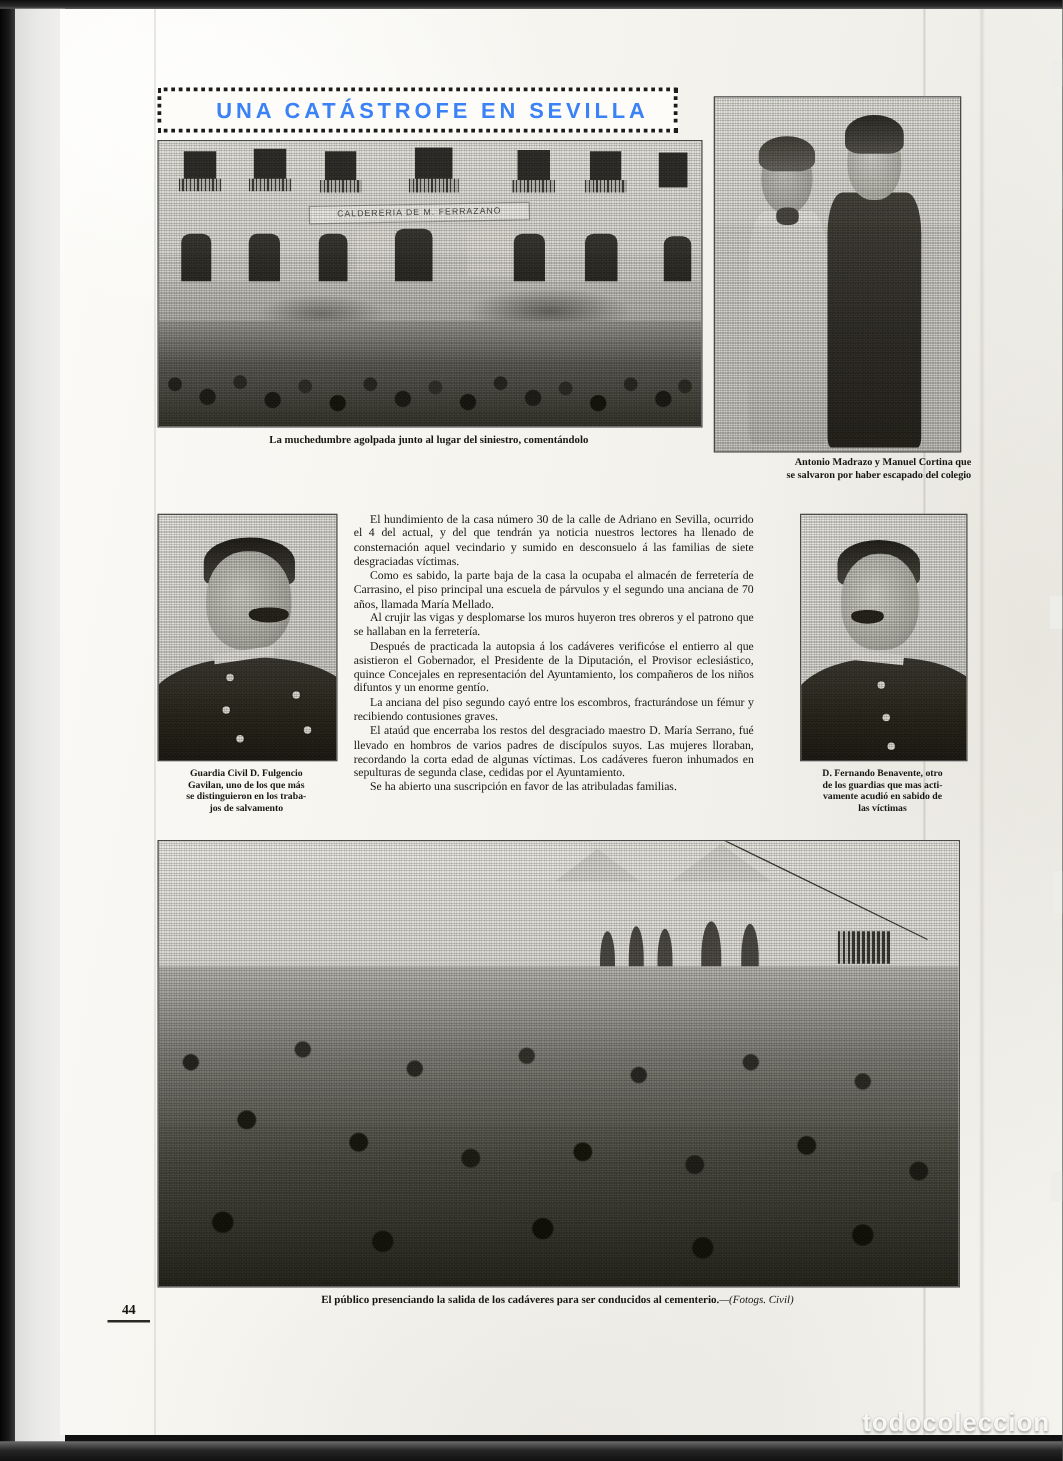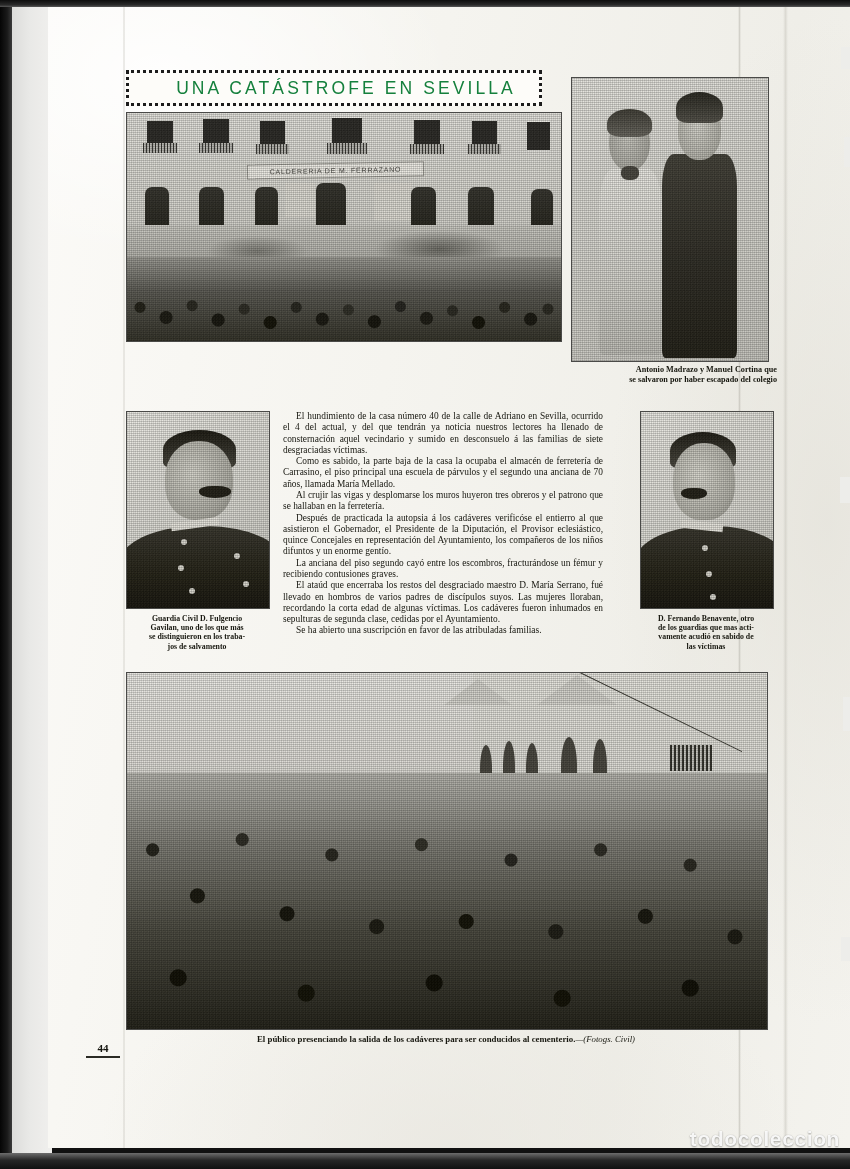--- a/index.html
+++ b/index.html
@@ -59,22 +59,22 @@
 
   
   #headline-box{
     position:absolute;left:8px;top:0;width:410px;height:30px;
     border:3px dotted #1c1c1c;
     display:flex;align-items:center;justify-content:center;
     background:#fdfcf9;
   }
   #headline-text{
     font-family:"Liberation Sans", sans-serif;
-    font-size:17.5px;letter-spacing:3.1px;color:#15803d;
-    white-space:nowrap;font-weight:400;margin-left:24px;
+    font-size:17.5px;letter-spacing:3.1px;color:#3b82f6;
+    white-space:nowrap;font-weight:700;margin-left:24px;
   }
 
   
   .photo{position:absolute;background:#cfcfcb;overflow:hidden;border:1px solid #4a4a48;}
   .photo .halftone{
     position:absolute;inset:0;
     background-image:
       repeating-linear-gradient(0deg, rgba(0,0,0,.16) 0 1px, rgba(0,0,0,0) 1px 2px),
       repeating-linear-gradient(90deg, rgba(0,0,0,.10) 0 1px, rgba(0,0,0,0) 1px 2px);
     pointer-events:none;z-index:8;mix-blend-mode:multiply;
@@ -281,20 +281,23 @@
         <div class="p1-door" style="left:341px;top:74px;width:26px;height:60px;"></div>
         <div class="p1-door" style="left:404px;top:76px;width:22px;height:56px;"></div>
 
         <div id="p1-rubble" style="top:112px;width:100%;height:44px;"></div>
         <div id="p1-crowd" style="height:84px;"></div>
 
         <div class="halftone"></div>
         <div class="grain"></div>
       </div>
 
+      <div class="caption" style="left:8px;top:276px;width:434px;font-size:8.6px;">
+        <span>La muchedumbre agolpada junto al lugar del siniestro, comentándolo</span>
+      </div>
 
       <div class="photo" style="left:453px;top:7px;width:196px;height:283px;">
         <div id="p2-bg"></div>
         <div id="p2-boyL-body"></div>
         <div id="p2-boyL-head"></div>
         <div id="p2-boyL-hair"></div>
         <div id="p2-tie"></div>
         <div id="p2-boyR-body"></div>
         <div id="p2-boyR-head"></div>
         <div id="p2-boyR-hair"></div>
@@ -347,21 +350,21 @@
       </div>
 
       <div class="caption" style="left:508px;top:544px;width:160px;font-size:7.8px;">
         <span>D. Fernando Benavente, otro</span><br>
         <span>de los guardias que mas acti-</span><br>
         <span>vamente acudió en sabido de</span><br>
         <span>las víctimas</span>
       </div>
 
       <div id="article" style="left:165px;top:341px;width:320px;">
-        <p>El hundimiento de la casa número 40 de la calle de Adriano en Sevilla, ocurrido el 4 del actual, y del que tendrán ya noticia nuestros lectores ha llenado de consternación aquel vecindario y sumido en desconsuelo á las familias de siete desgraciadas víctimas.</p>
+        <p>El hundimiento de la casa número 30 de la calle de Adriano en Sevilla, ocurrido el 4 del actual, y del que tendrán ya noticia nuestros lectores ha llenado de consternación aquel vecindario y sumido en desconsuelo á las familias de siete desgraciadas víctimas.</p>
         <p>Como es sabido, la parte baja de la casa la ocupaba el almacén de ferretería de Carrasino, el piso principal una escuela de párvulos y el segundo una anciana de 70 años, llamada María Mellado.</p>
         <p>Al crujir las vigas y desplomarse los muros huyeron tres obreros y el patrono que se hallaban en la ferretería.</p>
         <p>Después de practicada la autopsia á los cadáveres verificóse el entierro al que asistieron el Gobernador, el Presidente de la Diputación, el Provisor eclesiástico, quince Concejales en representación del Ayuntamiento, los compañeros de los niños difuntos y un enorme gentío.</p>
         <p>La anciana del piso segundo cayó entre los escombros, fracturándose un fémur y recibiendo contusiones graves.</p>
         <p>El ataúd que encerraba los restos del desgraciado maestro D. María Serrano, fué llevado en hombros de varios padres de discípulos suyos. Las mujeres lloraban, recordando la corta edad de algunas víctimas. Los cadáveres fueron inhumados en sepulturas de segunda clase, cedidas por el Ayuntamiento.</p>
         <p>Se ha abierto una suscripción en favor de las atribuladas familias.</p>
       </div>
 
       <div class="photo" style="left:8px;top:602px;width:640px;height:356px;">
         <div id="p5-sky"></div>

